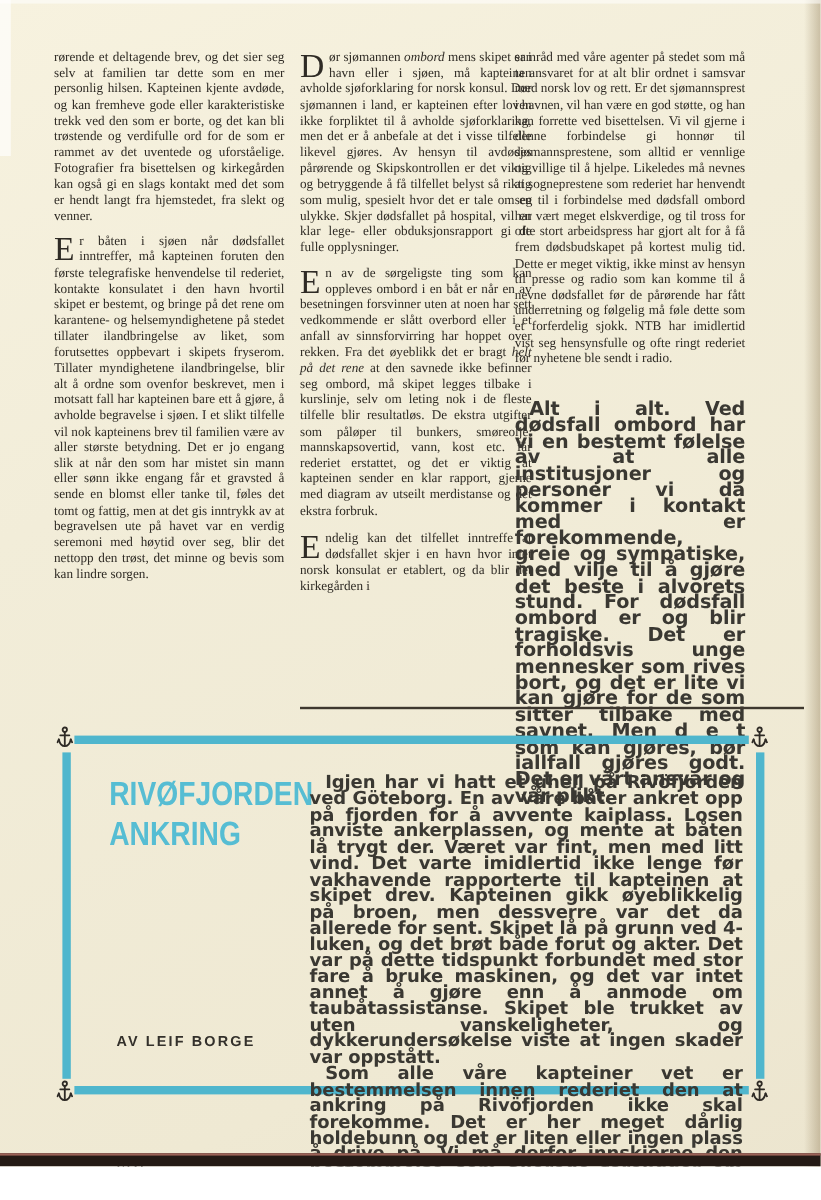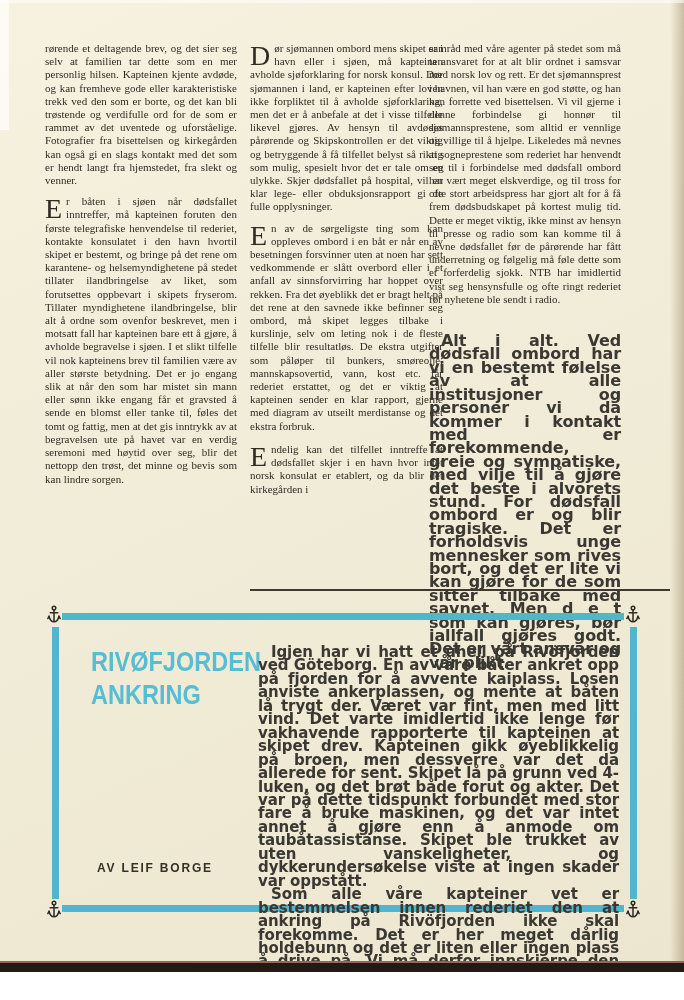--- a/index.html
+++ b/index.html
@@ -13,21 +13,21 @@
   .col { position:absolute; top:42px; font-size:11px; line-height:13.2px;
          color:#2f2b25; text-align:justify; }
   .col-left  { left:45px;  width:192px; }
   .col-mid   { left:250px; width:193px; }
   .col-right { left:429px; width:192px; }
   .gap-sm { margin-top:8px; }
   .gap-md { margin-top:10px; }
   .gap-lg { margin-top:28px; }
   .dropcap { float:left; font-size:28px; line-height:23px; padding:2px 4px 0 0;
              color:#2f2b25; font-family:"Liberation Serif", serif; }
-  .ital { }
+  .ital { font-style:italic; }
   .sans-p { font-family:"DejaVu Sans", sans-serif; font-weight:700;
             font-size:16px; line-height:13.4px; color:#3a3832; text-indent:12px;
             letter-spacing:-0.1px; }
   
   .section-rule { position:absolute; left:250px; top:589px; width:420px; height:2px;
                   background:#3e382f; }
   
   .bar { position:absolute; background:#4fb6cd; }
   .bar-top    { left:62px;  top:613px; width:562px; height:7px; }
   .bar-bottom { left:62px;  top:905px; width:562px; height:7px; }

